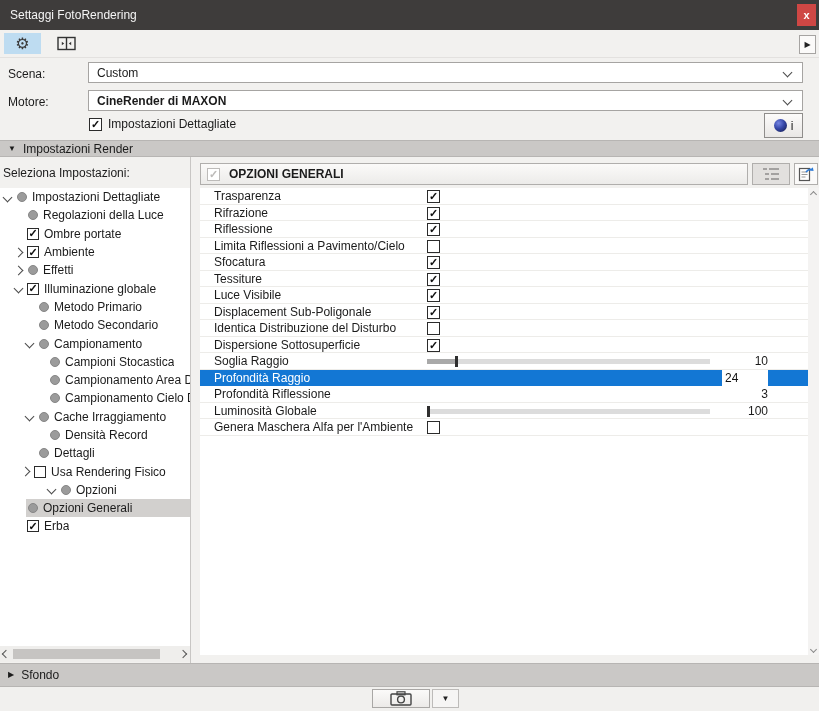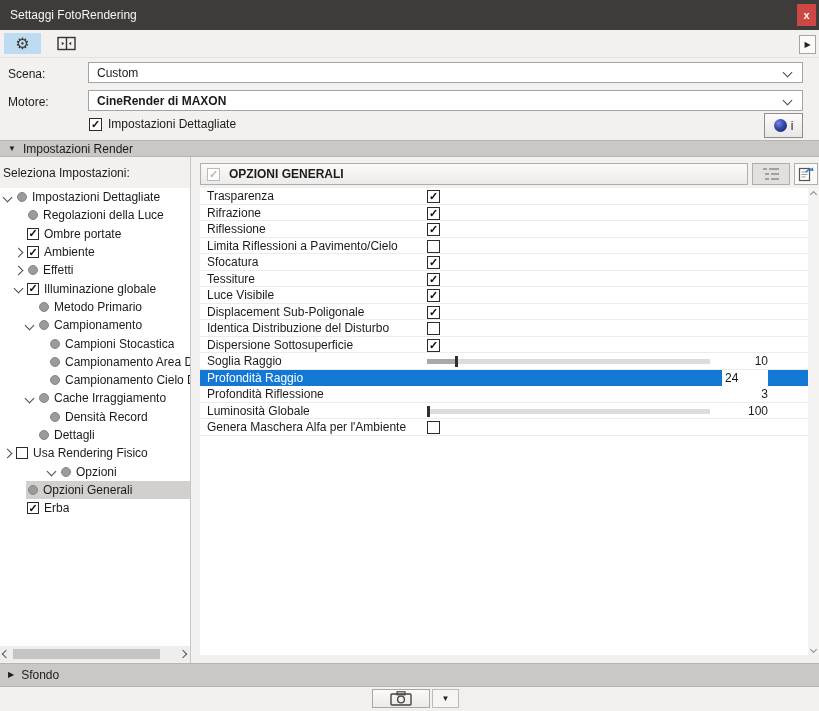--- a/index.html
+++ b/index.html
@@ -66,21 +66,21 @@
   .panel-header{position:absolute;left:200px;top:163px;width:548px;height:22px;border:1px solid #b0aeac;box-sizing:border-box;
     background:linear-gradient(#fbfaf9,#ecebe9);display:flex;align-items:center;gap:9px;padding-left:6px;}
   .panel-header .ttl{font-weight:bold;}
   .ph-btn{position:absolute;top:163px;height:22px;border:1px solid #b0aeac;box-sizing:border-box;display:flex;align-items:center;justify-content:center;}
   #btn-treeview{left:752px;width:38px;background:#e2e0de;}
   #btn-export{left:794px;width:24px;background:#fbfaf9;}
 
   
   .settings-panel{position:absolute;left:200px;top:188px;width:608px;height:467px;background:#fff;overflow:hidden;}
   .prow{position:relative;height:16.5px;box-shadow:inset 0 -1px 0 #edece9;display:flex;align-items:center;}
-  .prow .plabel{margin-left:7px;white-space:nowrap;text-align:right;}
+  .prow .plabel{margin-left:14px;white-space:nowrap;text-align:right;}
   .prow .pcheck{position:absolute;left:227px;top:2px;}
   .prow .pval{position:absolute;right:40px;}
   .prow.selected{background:#1377d4;color:#fff;box-shadow:none;}
   .pvalbox{position:absolute;left:522px;width:46px;top:0;bottom:0;background:#fff;color:#111;display:flex;align-items:center;
     padding-left:3px;box-sizing:border-box;}
   .ptrack{position:absolute;left:227px;top:6px;width:283px;height:5px;background:#dcdcdc;}
   .pfill{position:absolute;left:0;top:0;height:5px;background:#a9a9a9;}
   .phandle{position:absolute;top:-3px;width:3px;height:11px;background:#2f2f2f;}
 
   
@@ -203,20 +203,27 @@
         </span>
       </div>
       <div class="titem" style="padding-left: 26px;">
         <span class="texp"></span>
         <span class="trow-content">
           <span class="tdot"></span>
           <span class="tlabel">Metodo Primario</span>
         </span>
       </div>
       <div class="titem" style="padding-left: 26px;">
+        <span class="texp"></span>
+        <span class="trow-content">
+          <span class="tdot"></span>
+          <span class="tlabel">Metodo Secondario</span>
+        </span>
+      </div>
+      <div class="titem" style="padding-left: 26px;">
         <span class="texp">
           <span class="chev down"></span>
         </span>
         <span class="trow-content">
           <span class="tdot"></span>
           <span class="tlabel">Campionamento</span>
         </span>
       </div>
       <div class="titem" style="padding-left: 37px;">
         <span class="texp"></span>
@@ -255,21 +262,21 @@
           <span class="tlabel">Densità Record</span>
         </span>
       </div>
       <div class="titem" style="padding-left: 26px;">
         <span class="texp"></span>
         <span class="trow-content">
           <span class="tdot"></span>
           <span class="tlabel">Dettagli</span>
         </span>
       </div>
-      <div class="titem" style="padding-left: 4px;">
+      <div class="titem" style="padding-left: 4px; margin-left: 18px;">
         <span class="texp">
           <span class="chev right"></span>
         </span>
         <span class="trow-content">
           <span class="cb"></span>
           <span class="tlabel">Usa Rendering Fisico</span>
         </span>
       </div>
       <div class="titem" style="padding-left: 4px; margin-left: 44px;">
         <span class="texp">

